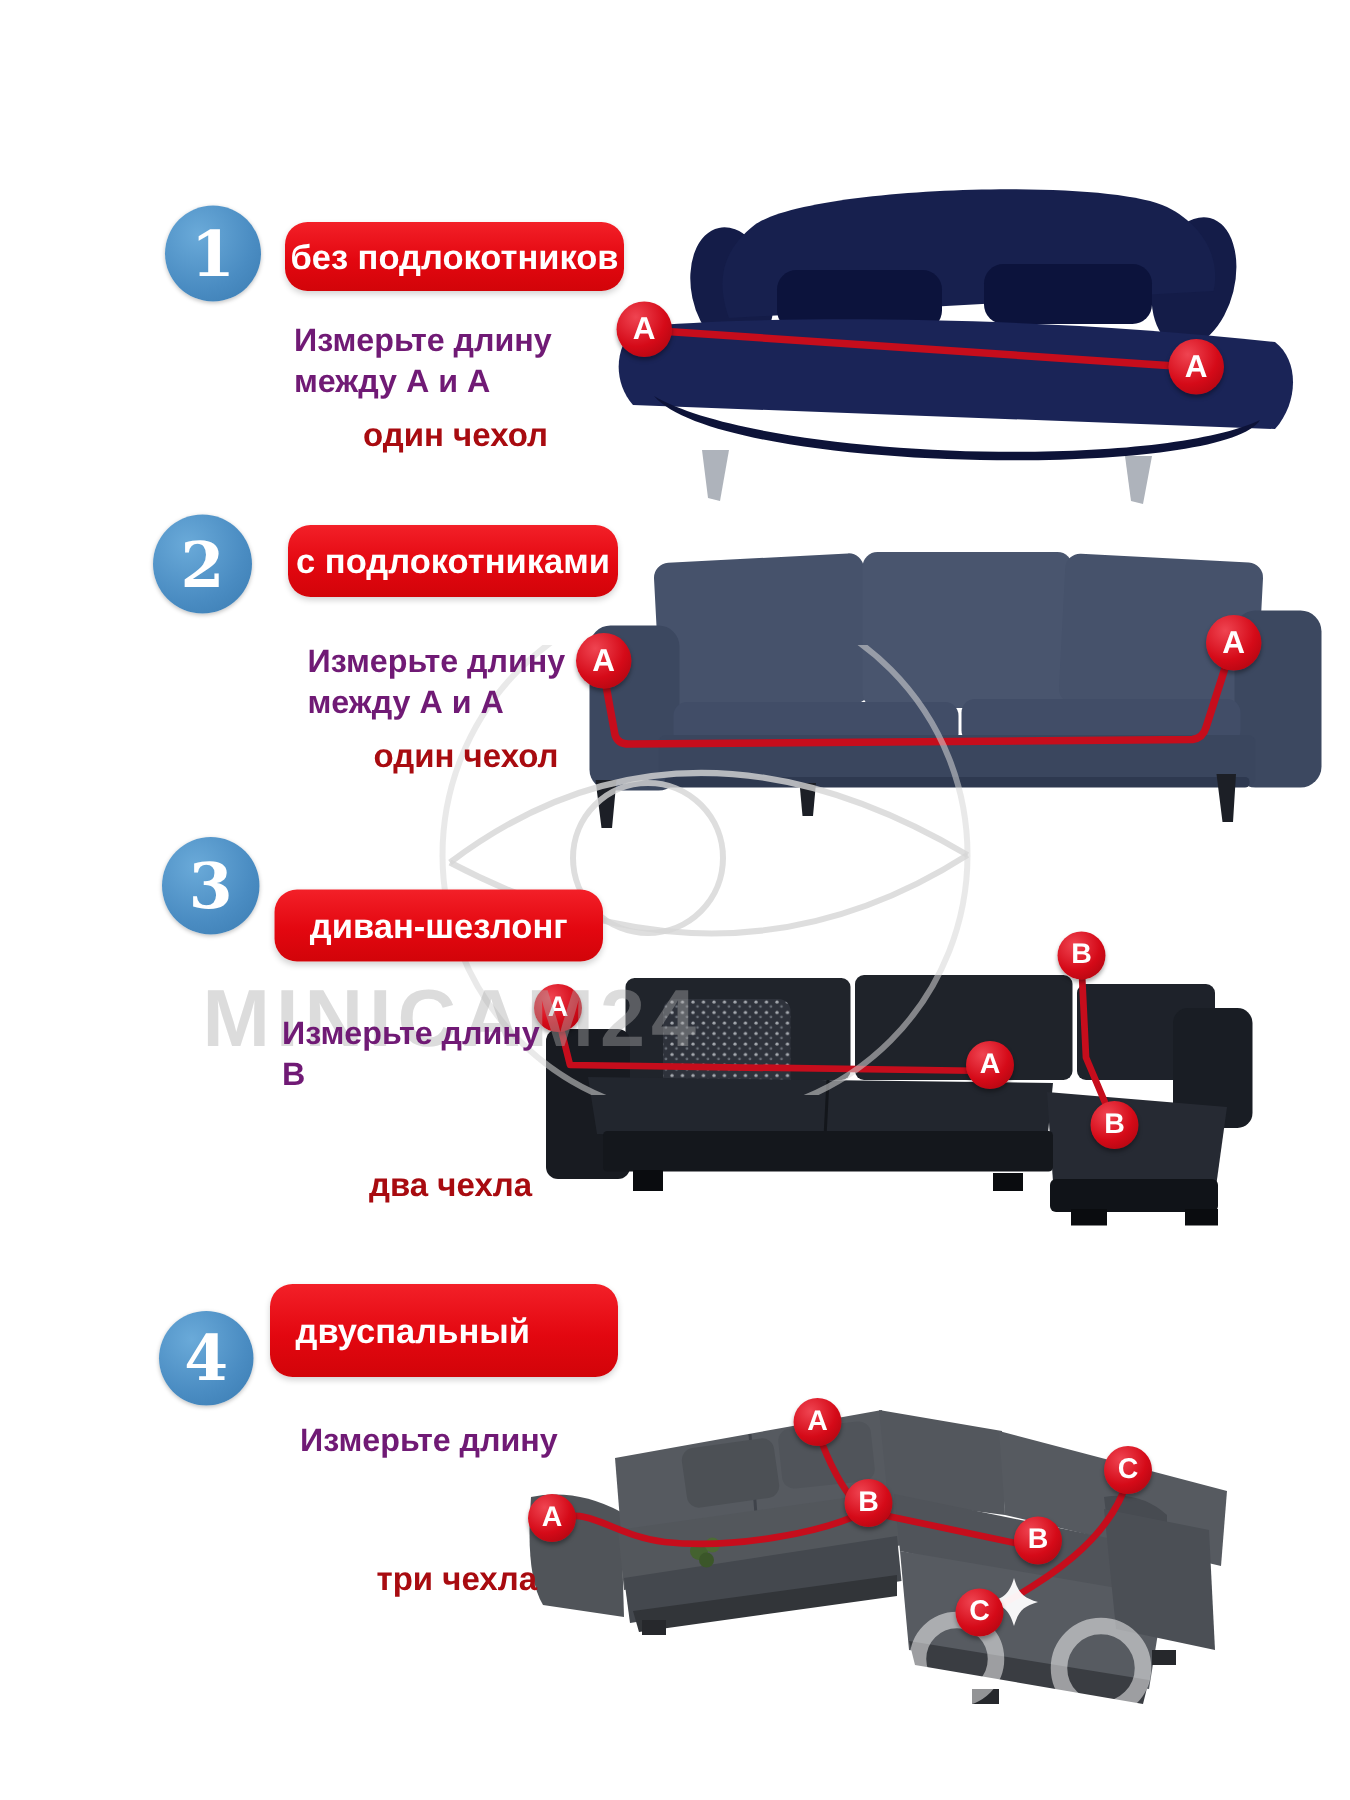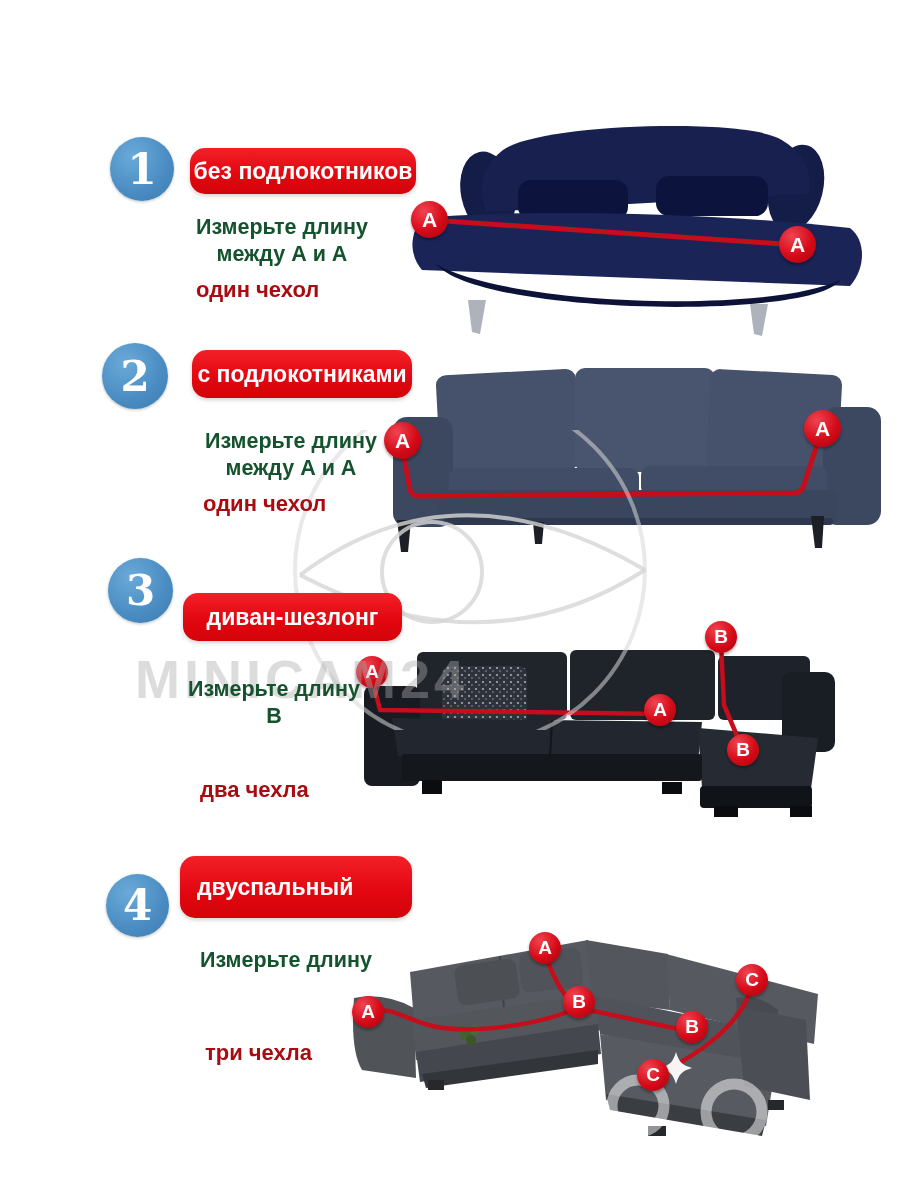--- a/index.html
+++ b/index.html
@@ -12,22 +12,22 @@
     color:#fff;display:flex;align-items:center;justify-content:center;
     font-family:"DejaVu Serif",serif;font-weight:bold;font-size:42px;z-index:4;
     box-shadow:0 1px 3px rgba(0,0,0,0.25);}
   
   .banner{background:linear-gradient(180deg,#f32028 0%,#e30710 55%,#d20409 100%);
     border-radius:15px;color:#fff;font-weight:bold;font-size:23px;
     display:flex;flex-direction:column;justify-content:center;align-items:center;
     z-index:4;box-shadow:0 2px 4px rgba(0,0,0,0.18);line-height:27px;}
   .banner.left{align-items:flex-start;padding-left:17px;}
   
-  .instr{color:#14532d;font-weight:bold;font-size:21.5px;line-height:27px;z-index:4;text-align:center;}
-  .covers{color:#a80b10;font-weight:bold;font-size:22px;z-index:4;}
+  .instr{color:#701a75;font-weight:bold;font-size:21.5px;line-height:27px;z-index:4;}
+  .covers{color:#a80b10;font-weight:bold;font-size:22px;z-index:4;margin-left:46px;}
   
   .marker{position:absolute;border-radius:50%;color:#fff;font-weight:bold;
     display:flex;align-items:center;justify-content:center;z-index:6;
     background:radial-gradient(circle at 35% 28%, #ef4451 0%, #d50a18 55%, #a3050e 100%);
     box-shadow:0 2px 3px rgba(0,0,0,0.35);}
   .m36{width:37px;height:37px;font-size:21px;}
   .m32{width:32px;height:32px;font-size:19px;}
   .sofa{z-index:1;}
   .wm{z-index:3;pointer-events:none;}
   .wm-text{font-weight:bold;font-size:54px;letter-spacing:4px;color:rgba(172,172,172,0.42);

